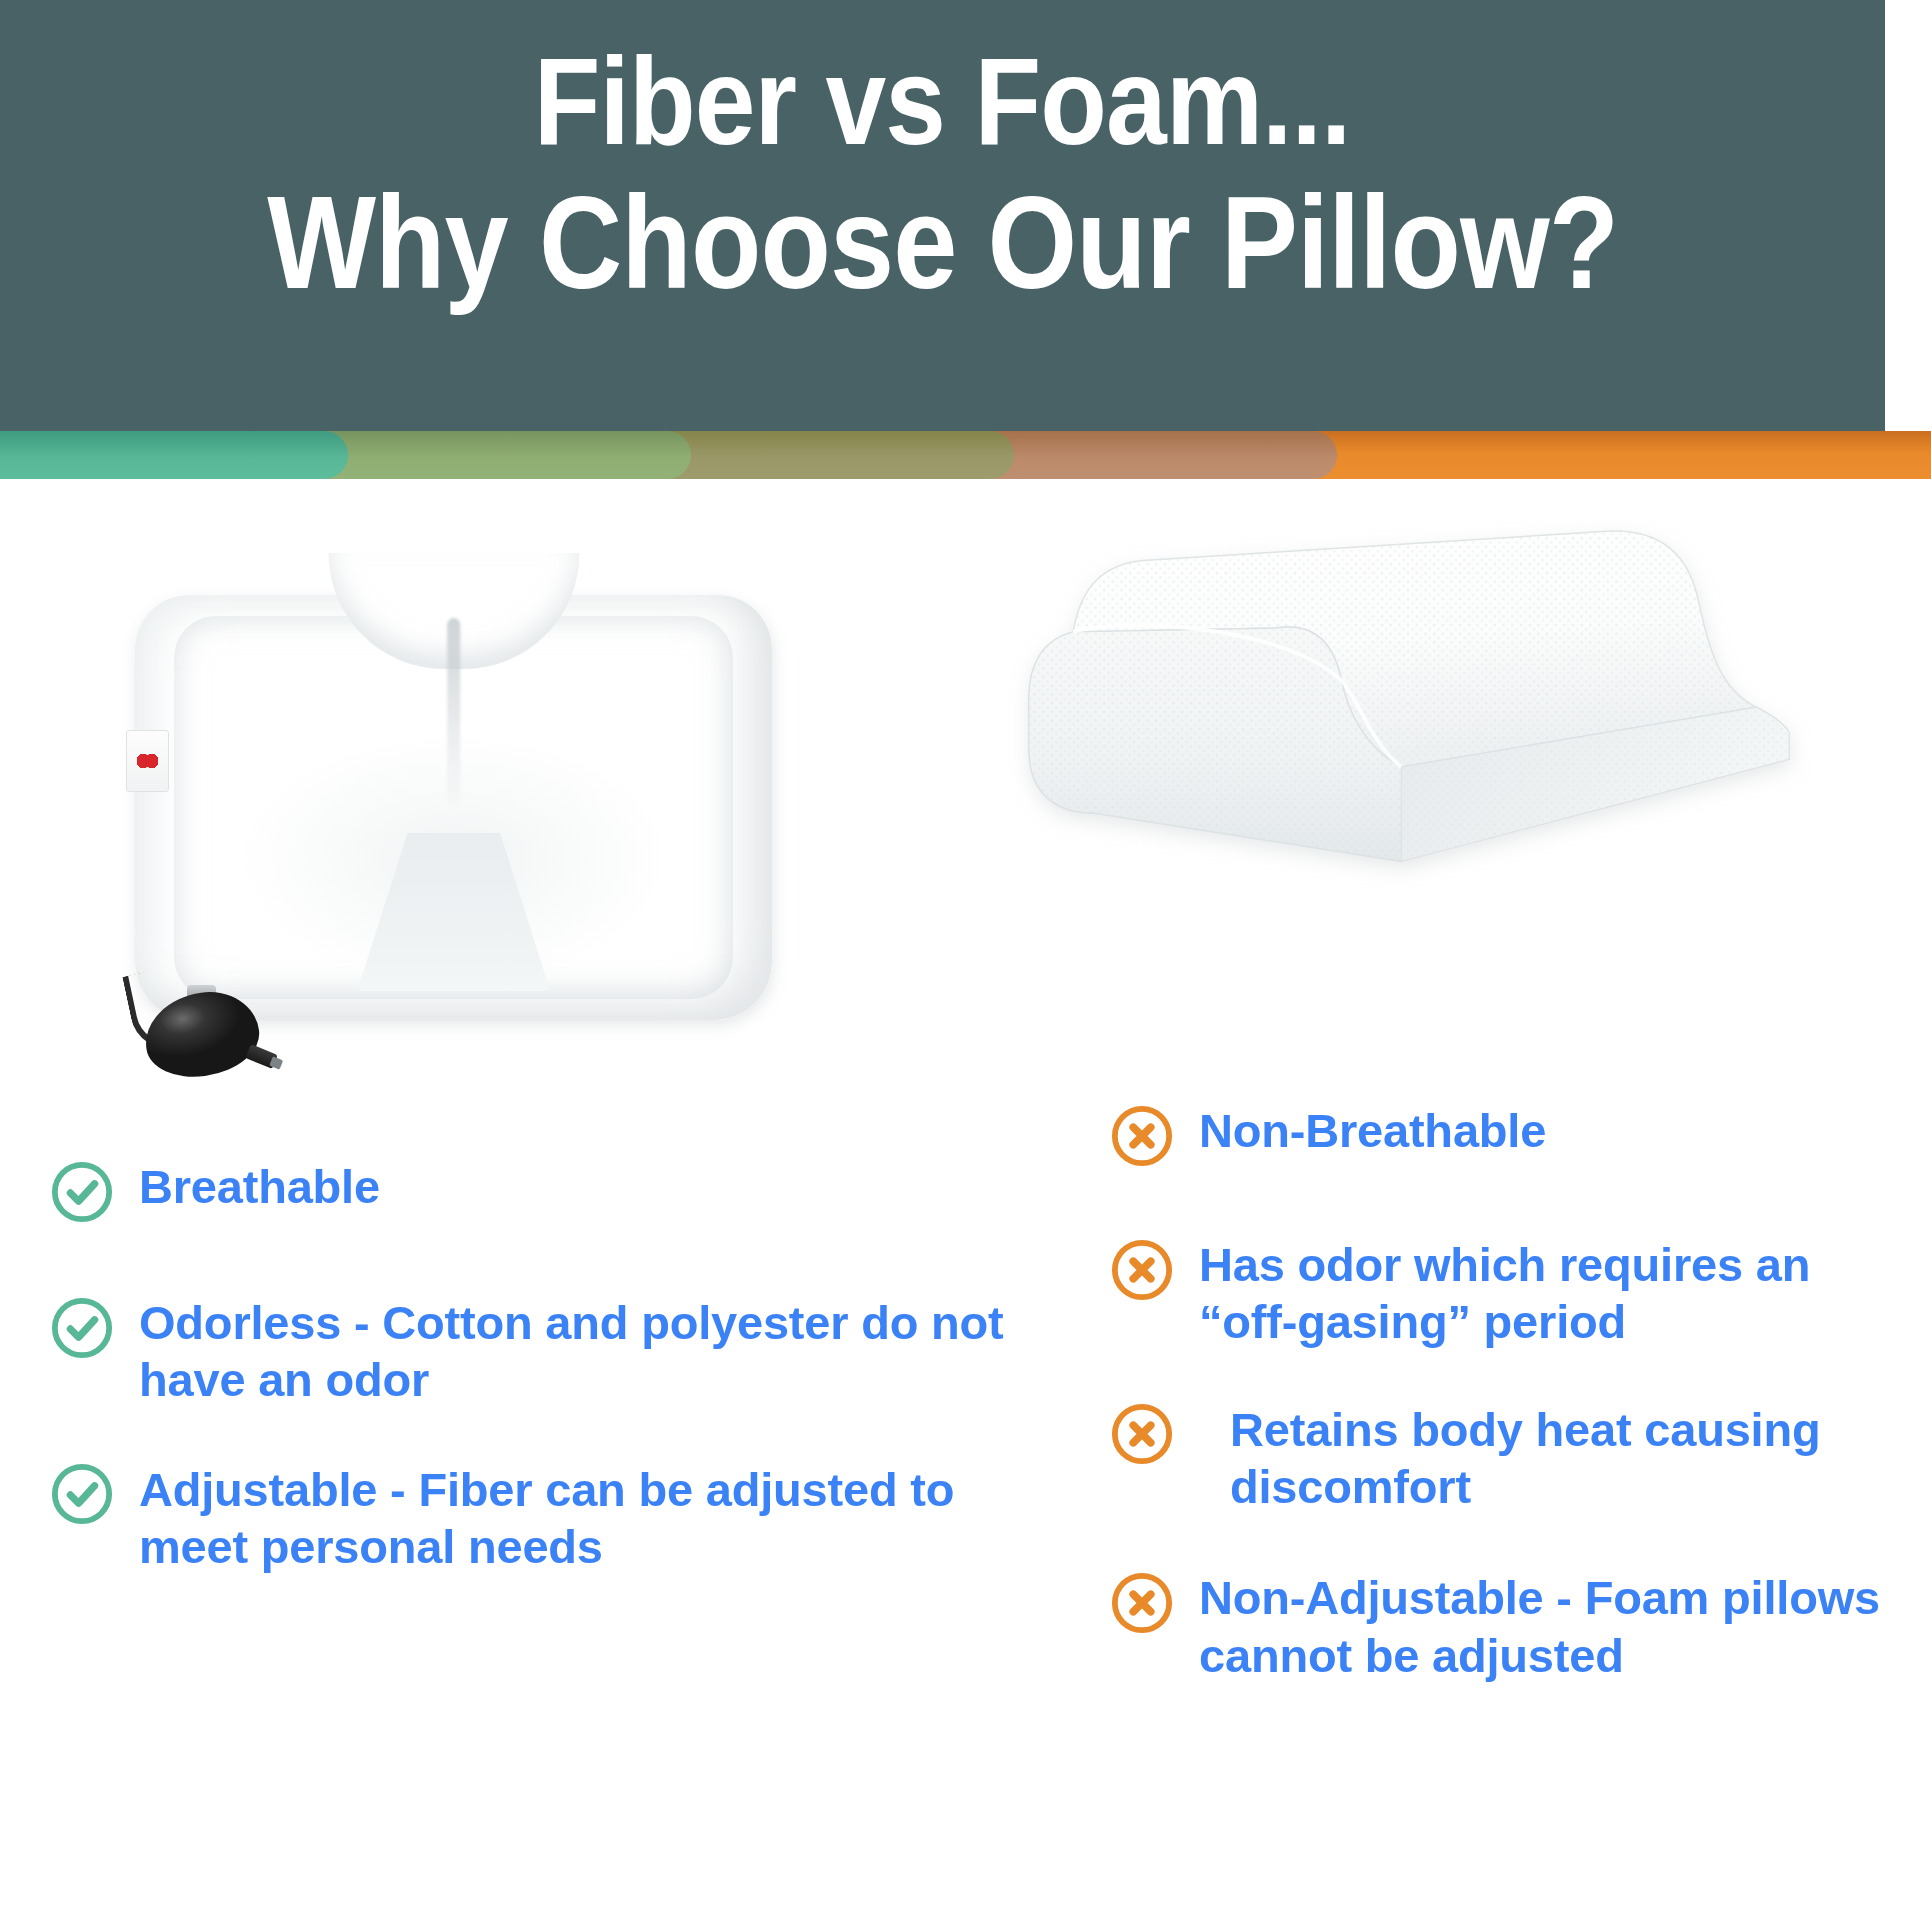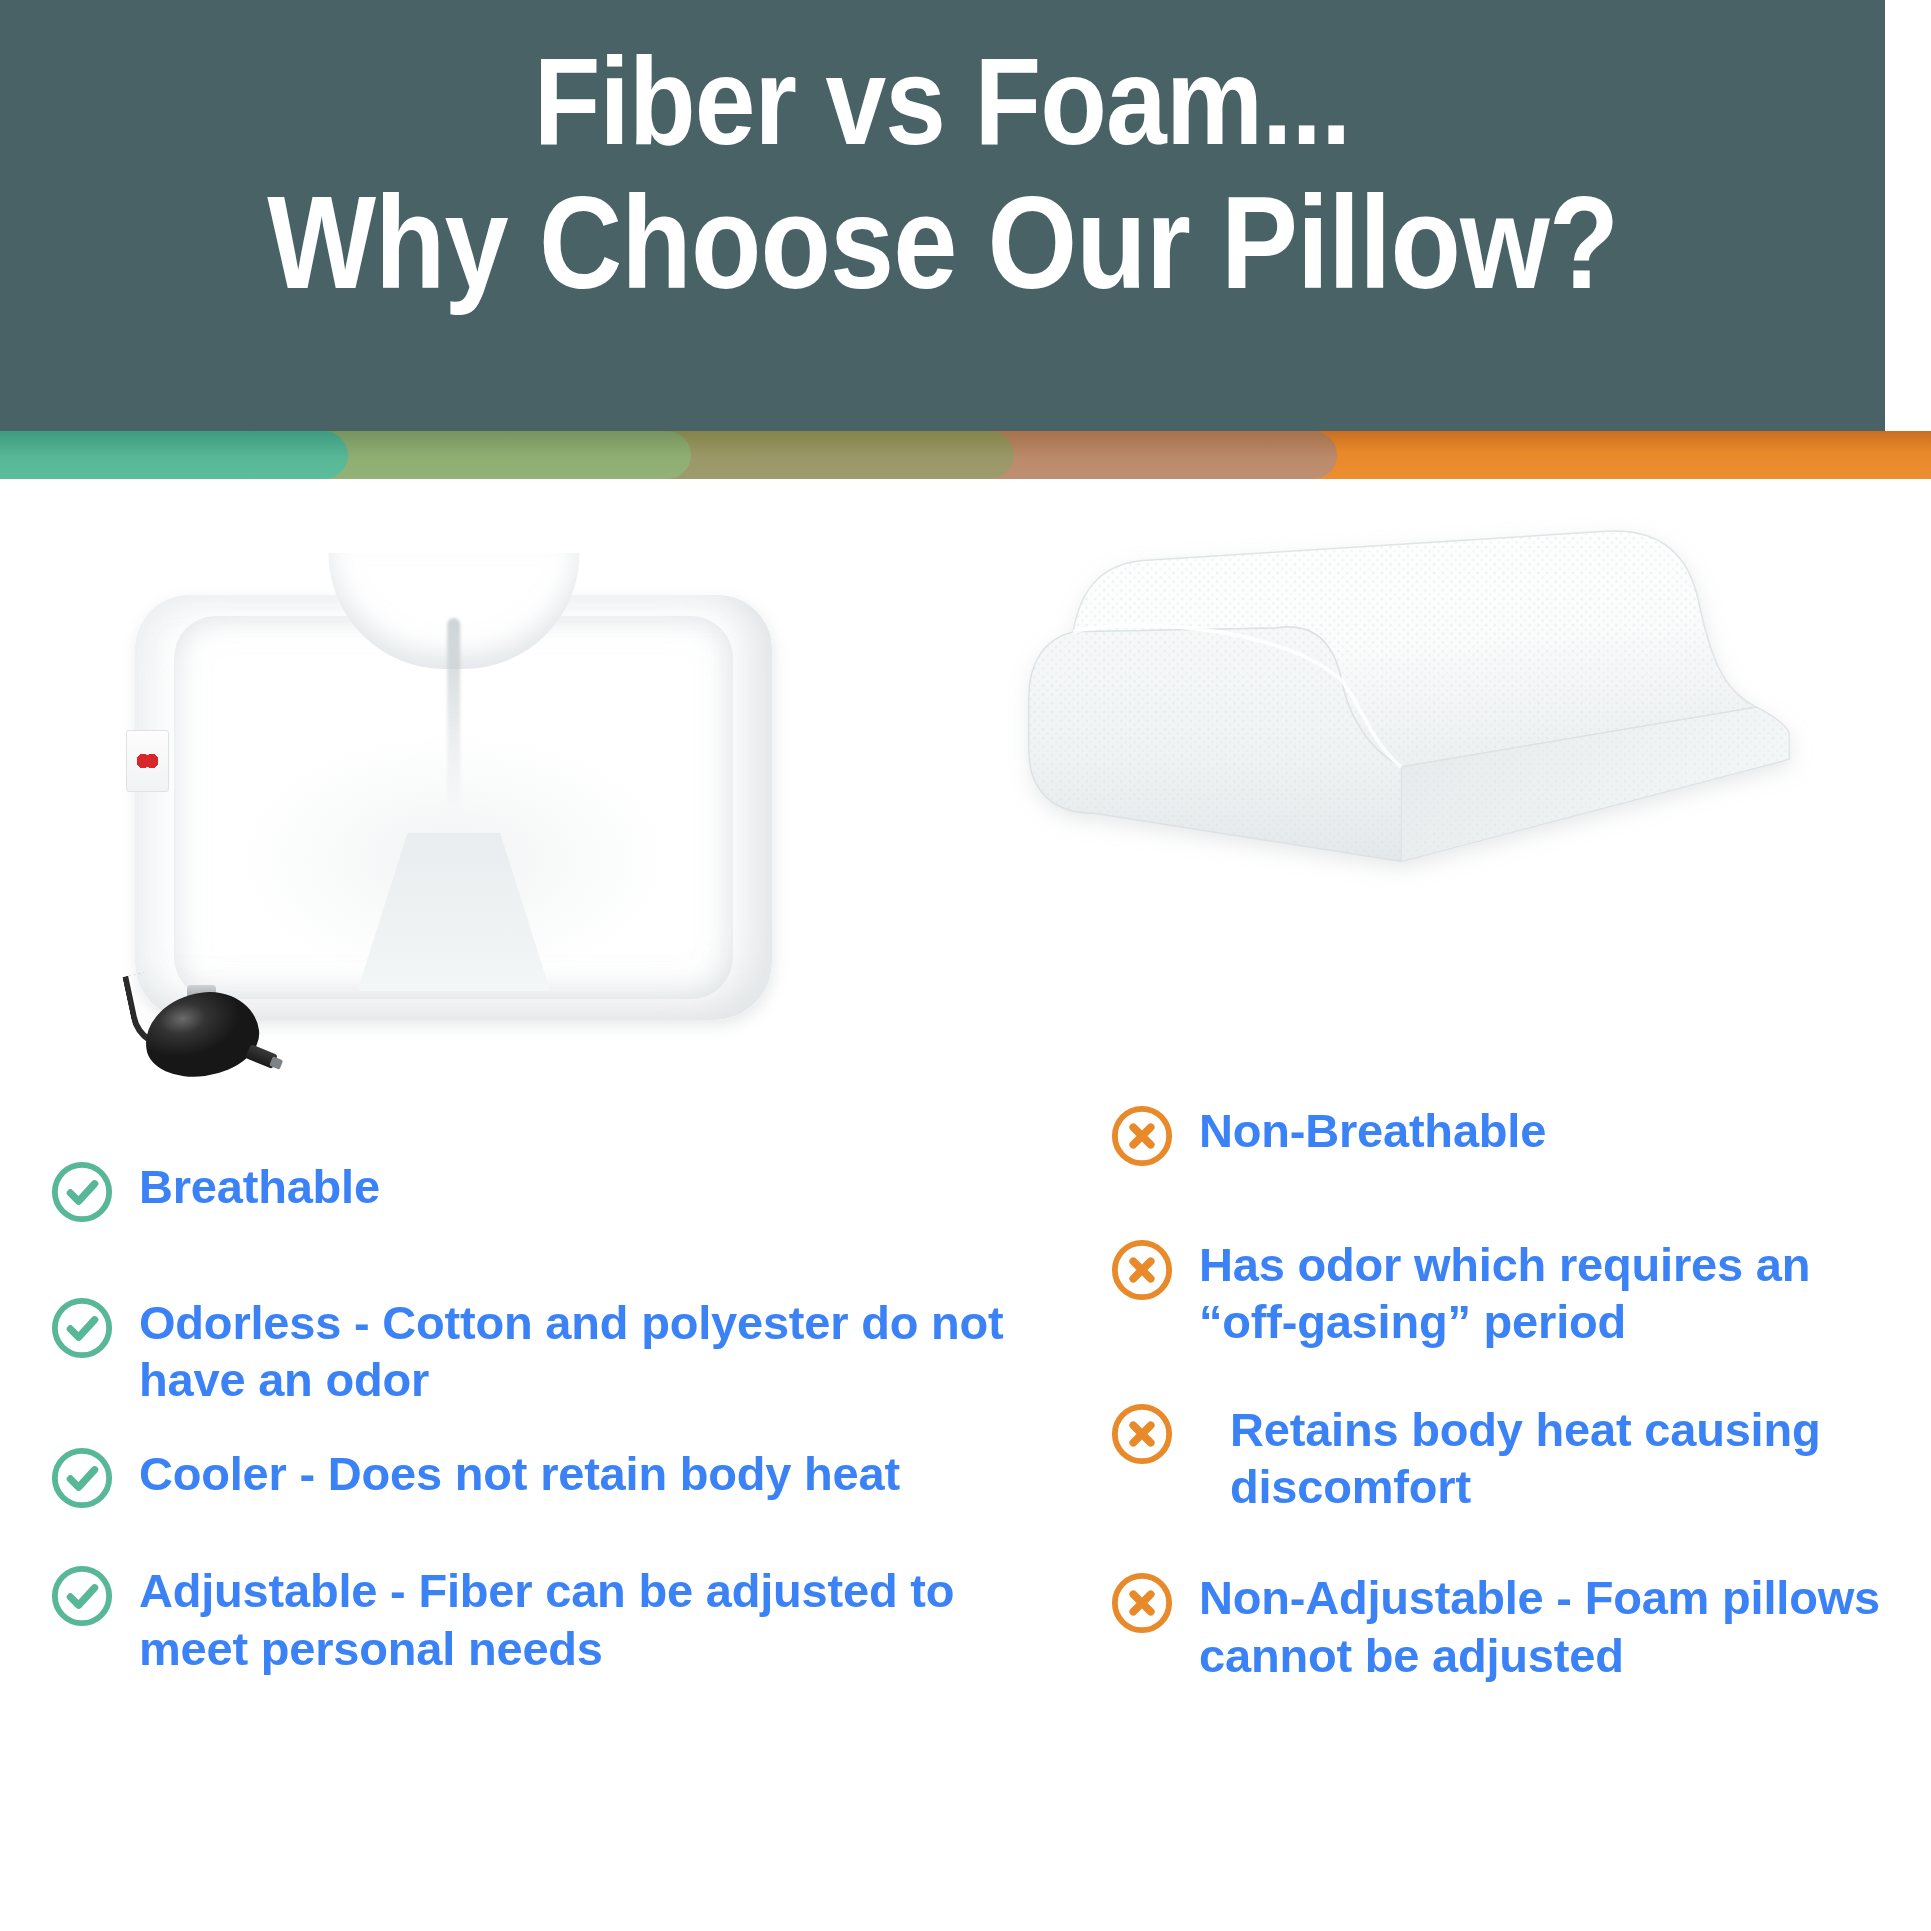--- a/index.html
+++ b/index.html
@@ -233,21 +233,21 @@
     color: #3b82f6;
     font-family: "Liberation Sans", sans-serif;
     font-weight: bold;
     font-size: 47px;
     line-height: 1.22;
     letter-spacing: -0.2px;
   }
 
   
   .col-left .f0 { margin-top: 19px;  margin-bottom: 70px; }
-  .col-left .f1 { margin-bottom: 36px; }
+  .col-left .f1 { margin-bottom: 52px; }
   .col-left .f2 { margin-bottom: 52px; }
   .col-left .f3 { margin-bottom: 0; }
 
   
   .col-right .f0 { margin-top: -37px; margin-bottom: 68px; }
   .col-right .f1 { margin-bottom: 50px; }
   .col-right .f2 { margin-bottom: 54px; gap: 31px; }
   .col-right .f3 { margin-bottom: 4px; }
 </style>
 </head>
@@ -358,37 +358,28 @@
     <div class="feature f1">
       <span class="icon">
         <svg viewBox="0 0 66 66">
           <circle cx="33" cy="33" r="28" fill="none" stroke="#57b796" stroke-width="6"></circle>
           <path d="M21 34 L29.5 42.5 L46 24.5" fill="none" stroke="#57b796" stroke-width="7.5" stroke-linecap="round" stroke-linejoin="round"></path>
         </svg>
       </span>
       <span class="label">Odorless - Cotton and polyester do not have an odor</span>
     </div>
 
-    <div class="feature f2">
+
+    <div class="feature f3">
       <span class="icon">
         <svg viewBox="0 0 66 66">
           <circle cx="33" cy="33" r="28" fill="none" stroke="#57b796" stroke-width="6"></circle>
           <path d="M21 34 L29.5 42.5 L46 24.5" fill="none" stroke="#57b796" stroke-width="7.5" stroke-linecap="round" stroke-linejoin="round"></path>
         </svg>
       </span>
-      <span class="label">Cooler - Does not retain body heat</span>
-    </div>
-
-    <div class="feature f3">
-      <span class="icon">
-        <svg viewBox="0 0 66 66">
-          <circle cx="33" cy="33" r="28" fill="none" stroke="#57b796" stroke-width="6"></circle>
-          <path d="M21 34 L29.5 42.5 L46 24.5" fill="none" stroke="#57b796" stroke-width="7.5" stroke-linecap="round" stroke-linejoin="round"></path>
-        </svg>
-      </span>
       <span class="label">Adjustable - Fiber can be adjusted to meet personal needs</span>
     </div>
 
   </div>
 
   <div class="col col-right">
 
     <div class="feature f0">
       <span class="icon">
         <svg viewBox="0 0 66 66">

